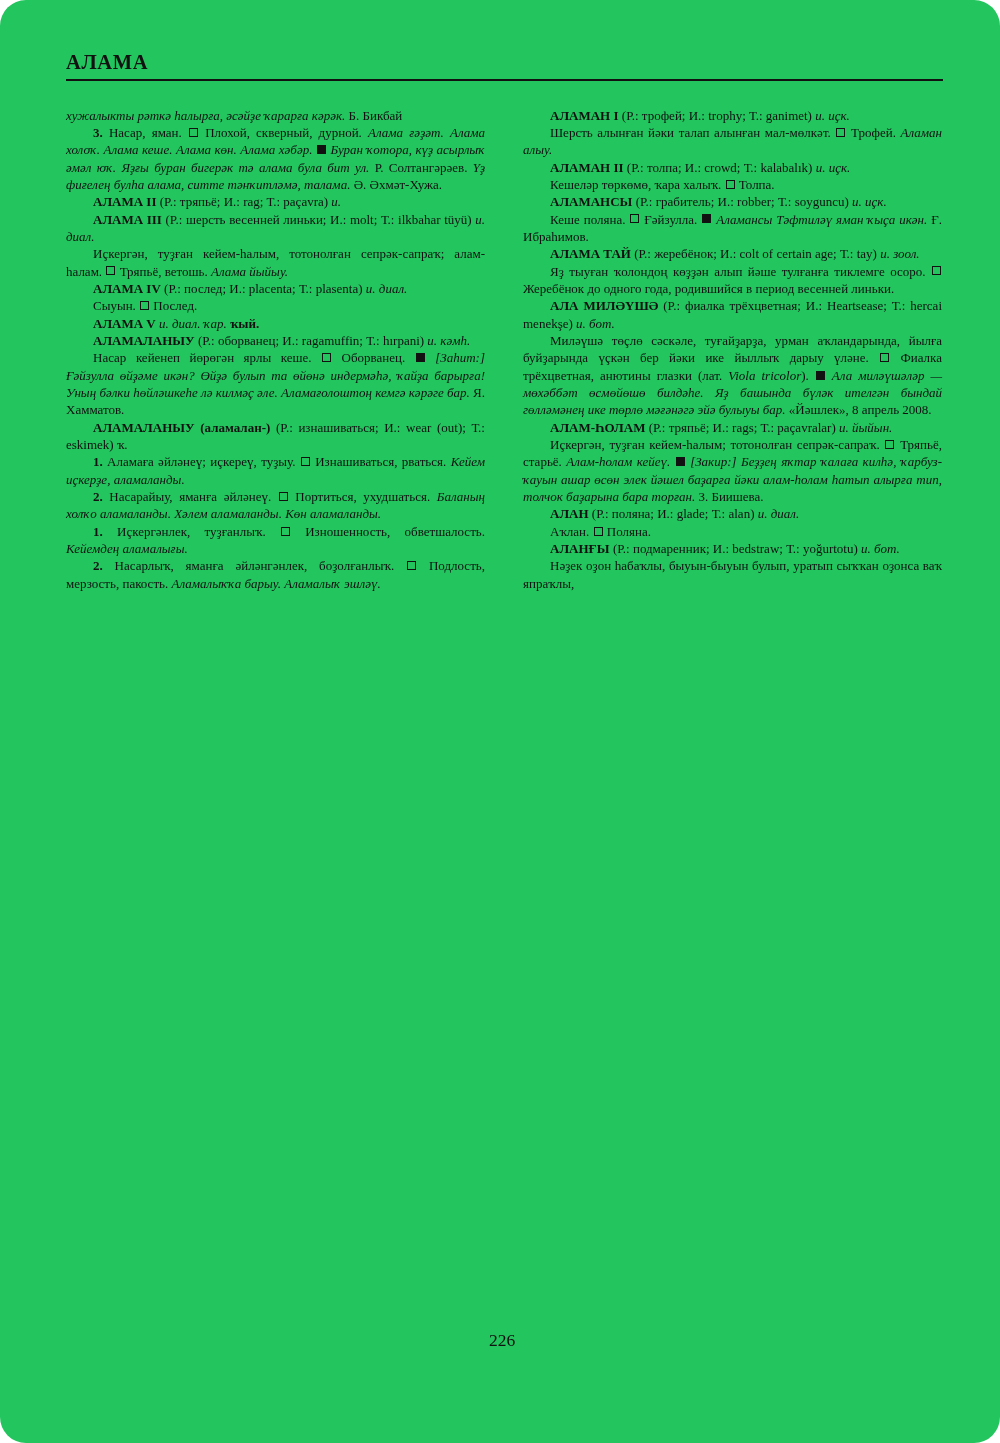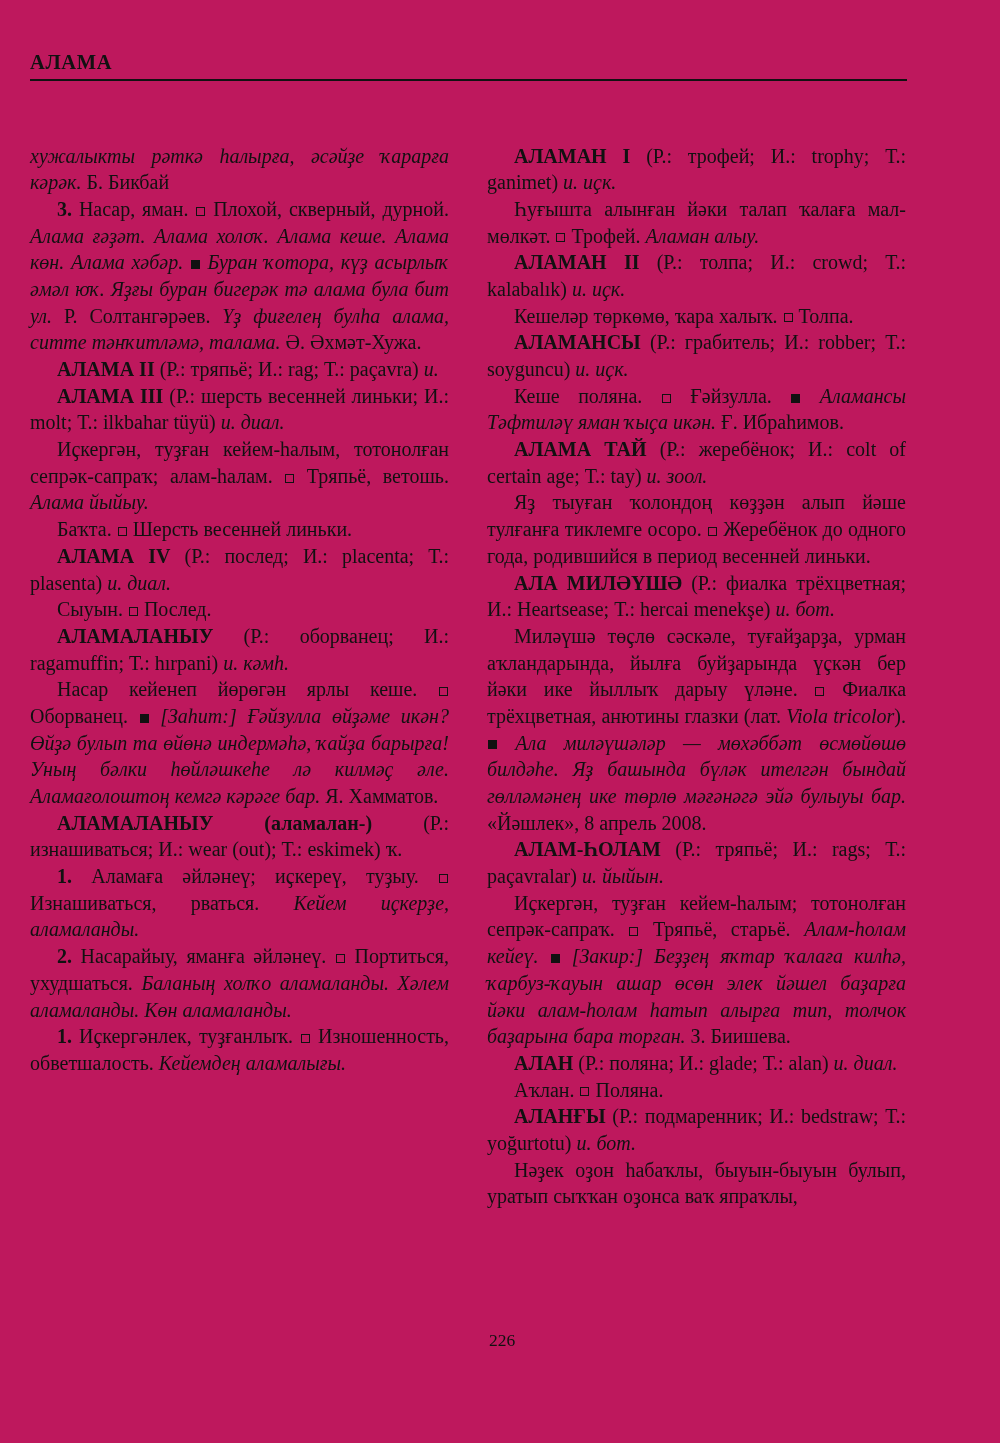--- a/index.html
+++ b/index.html
@@ -10,24 +10,25 @@
   }
   body {
     font-family: "Liberation Serif", "DejaVu Serif", serif;
     color: #111111;
   }
   #page {
     position: relative;
     width: 1000px;
     height: 1443px;
     margin: 0 auto;
-    background: #be185d;
+    background: #22c55e;
     box-sizing: border-box;
-    padding: 52px 58px 0 30px;
+    padding: 52px 58px 0 66px;
     overflow: hidden;
+    border-radius: 26px;
   }
 
   
   .running-head {
     font-size: 20.5px;
     font-weight: bold;
     letter-spacing: 0.6px;
     line-height: 1.0;
     margin: 0 0 6px 0;
   }
@@ -39,26 +40,25 @@
   }
 
   
   .columns {
     display: flex;
     gap: 38px;
     align-items: flex-start;
   }
   .col {
     width: 419px;
-    font-size: 20px;
+    font-size: 13px;
     line-height: 1.335;
     text-align: justify;
     text-justify: inter-word;
     hyphens: manual;
-    margin-top: 36px;
   }
   .col p {
     margin: 0;
     text-indent: 27px;
   }
   .col p.noindent { text-indent: 0; }
 
   .hw { font-weight: bold; }
   .it { font-style: italic; }
 
@@ -100,33 +100,34 @@
   <div class="running-head">АЛАМА</div>
   <div class="head-rule"></div>
 
   <div class="columns">
     <div class="col" id="col-left">
         <p class="noindent" id="alama-1-tail"><span class="it">хужалыкты рәткә һалырға, әсәйҙе ҡарарға кәрәк.</span><span> Б. Бикбай</span></p>
         <p id="alama-1-sense-3"><span class="hw">3.</span><span> Насар, яман. </span><span class="sq-open"></span><span> Плохой, скверный, дурной. </span><span class="it">Алама ғәҙәт. Алама холоҡ. Алама кеше. Алама көн. Алама хәбәр.</span><span> </span><span class="sq-fill"></span><span> </span><span class="it">Буран ҡотора, күҙ асырлыҡ әмәл юҡ. Яҙғы буран бигерәк тә алама була бит ул.</span><span> Р. Солтангәрәев. </span><span class="it">Үҙ фиғелең булһа алама, ситте тәнҡитләмә, талама.</span><span> Ә. Әхмәт-Хужа.</span></p>
         <p id="alama-2-head"><span class="hw">АЛАМА II</span><span> (Р.: тряпьё; И.: rag; Т.: paçavra) </span><span class="it">и.</span></p>
         <p id="alama-3-head"><span class="hw">АЛАМА III</span><span> (Р.: шерсть весенней линьки; И.: molt; Т.: ilkbahar tüyü) </span><span class="it">и. диал.</span></p>
         <p id="alama-2-body"><span>Иҫкергән, туҙған кейем-һалым, тотонолған сепрәк-сапраҡ; алам-һалам. </span><span class="sq-open"></span><span> Тряпьё, ветошь. </span><span class="it">Алама йыйыу.</span></p>
-        <p id="alama-3-body"><span>Баҡта. </span><span class="sq-open"></span><span> Шерсть весенней линьки.</span></p>
         <p id="alama-4-head"><span class="hw">АЛАМА  IV</span><span> (Р.: послед; И.: placenta; Т.: plasenta) </span><span class="it">и. диал.</span></p>
         <p id="alama-4-body"><span>Сыуын. </span><span class="sq-open"></span><span> Послед.</span></p>
+        <p id="alama-5"><span class="hw">АЛАМА V</span><span> </span><span class="it">и. диал. ҡар.</span><span class="hw"> ҡый.</span></p>
         <p id="alamagolosh-head"><span class="hw">АЛАМАЛАНЫУ</span><span> (Р.: оборванец; И.: ragamuffin; Т.: hırpani) </span><span class="it">и. кәмһ.</span></p>
         <p id="alamagolosh-body"><span>Насар кейенеп йөрөгән ярлы кеше. </span><span class="sq-open"></span><span> Оборванец. </span><span class="sq-fill"></span><span> </span><span class="it">[Заһит:] Ғәйзулла өйҙәме икән? Өйҙә булып та өйөнә индермәһә, ҡайҙа барырға! Уның бәлки һөйләшкеһе лә килмәҫ әле. Аламағолоштоң кемгә кәрәге бар.</span><span> Я. Хамматов.</span></p>
         <p id="alamalanyu-head"><span class="hw">АЛАМАЛАНЫУ (аламалан-)</span><span> (Р.: изнашиваться; И.: wear (out); Т.: eskimek) </span><span>ҡ.</span></p>
         <p id="alamalanyu-1"><span class="hw">1.</span><span> Аламаға әйләнеү; иҫкереү, туҙыу. </span><span class="sq-open"></span><span> Изнашиваться, рваться. </span><span class="it">Кейем иҫкерҙе, аламаланды.</span></p>
         <p id="alamalanyu-2"><span class="hw">2.</span><span> Насарайыу, яманға әйләнеү. </span><span class="sq-open"></span><span> Портиться, ухудшаться. </span><span class="it">Баланың холҡо аламаланды. Хәлем аламаланды. Көн аламаланды.</span></p>
         <p id="alamalyk-1"><span class="hw">1.</span><span> Иҫкергәнлек, туҙғанлыҡ. </span><span class="sq-open"></span><span> Изношенность, обветшалость. </span><span class="it">Кейемдең аламалығы.</span></p>
+        <p id="alamalyk-2"><span class="hw">2.</span><span> Насарлыҡ, яманға әйләнгәнлек, боҙолғанлыҡ. </span><span class="sq-open"></span><span> Подлость, мерзость, пакость. </span><span class="it">Аламалыҡҡа барыу. Аламалыҡ эшләү.</span></p>
       </div>
     <div class="col" id="col-right">
         <p id="alaman-1-head"><span class="hw">АЛАМАН I</span><span> (Р.: трофей; И.: trophy; Т.: ganimet) </span><span class="it">и. иҫк.</span></p>
-        <p id="alaman-1-body"><span>Һуғышта алынған йәки талап ҡалаға мал-мөлкәт. </span><span class="sq-open"></span><span> Трофей. </span><span class="it">Аламан алыу.</span></p>
+        <p id="alaman-1-body"><span>Шерсть алынған йәки талап алынған мал-мөлкәт. </span><span class="sq-open"></span><span> Трофей. </span><span class="it">Аламан алыу.</span></p>
         <p id="alaman-2-head"><span class="hw">АЛАМАН II</span><span> (Р.: толпа; И.: crowd; Т.: kalabalık) </span><span class="it">и. иҫк.</span></p>
         <p id="alaman-2-body"><span>Кешеләр төркөмө, ҡара халыҡ. </span><span class="sq-open"></span><span> Толпа.</span></p>
         <p id="alamansy-head"><span class="hw">АЛАМАНСЫ</span><span> (Р.: грабитель; И.: robber; Т.: soyguncu) </span><span class="it">и. иҫк.</span></p>
         <p id="alamansy-body"><span>Кеше поляна. </span><span class="sq-open"></span><span> Ғәйзулла. </span><span class="sq-fill"></span><span> </span><span class="it">Аламансы Тәфтиләү яман ҡыҫа икән.</span><span> Ғ. Ибраһимов.</span></p>
         <p id="alama-tay-head"><span class="hw">АЛАМА  ТАЙ</span><span> (Р.: жеребёнок; И.: colt of certain age; Т.: tay) </span><span class="it">и. зоол.</span></p>
         <p id="alama-tay-body"><span>Яҙ тыуған ҡолондоң көҙҙән алып йәше тулғанға тиклемге осоро. </span><span class="sq-open"></span><span> Жеребёнок до одного года, родившийся в период весенней линьки.</span></p>
         <p id="ala-milayusha-head"><span class="hw">АЛА  МИЛӘҮШӘ</span><span> (Р.: фиалка трёхцветная; И.: Heartsease; Т.: hercai menekşe) </span><span class="it">и. бот.</span></p>
         <p id="ala-milayusha-body"><span>Миләүшә төҫлө сәскәле, туғайҙарҙа, урман аҡландарында, йылға буйҙарында үҫкән бер йәки ике йыллыҡ дарыу үләне. </span><span class="sq-open"></span><span> Фиалка трёхцветная, анютины глазки (лат. </span><span class="it">Viola tricolor</span><span>). </span><span class="sq-fill"></span><span> </span><span class="it">Ала миләүшәләр — мөхәббәт өсмөйөшө билдәһе. Яҙ башында бүләк ителгән бындай гөлләмәнең ике төрлө мәғәнәгә эйә булыуы бар.</span><span> «Йәшлек», 8 апрель 2008.</span></p>
         <p id="alam-holam-head"><span class="hw">АЛАМ-ҺОЛАМ</span><span> (Р.: тряпьё; И.: rags; Т.: paçavralar) </span><span class="it">и. йыйын.</span></p>
         <p id="alam-holam-body"><span>Иҫкергән, туҙған кейем-һалым; тотонолған сепрәк-сапраҡ. </span><span class="sq-open"></span><span> Тряпьё, старьё. </span><span class="it">Алам-һолам кейеү.</span><span> </span><span class="sq-fill"></span><span> </span><span class="it">[Закир:] Беҙҙең яҡтар ҡалаға килһә, ҡарбуз-ҡауын ашар өсөн элек йәшел баҙарға йәки алам-һолам һатып алырға тип, толчок баҙарына бара торған.</span><span> З. Биишева.</span></p>

